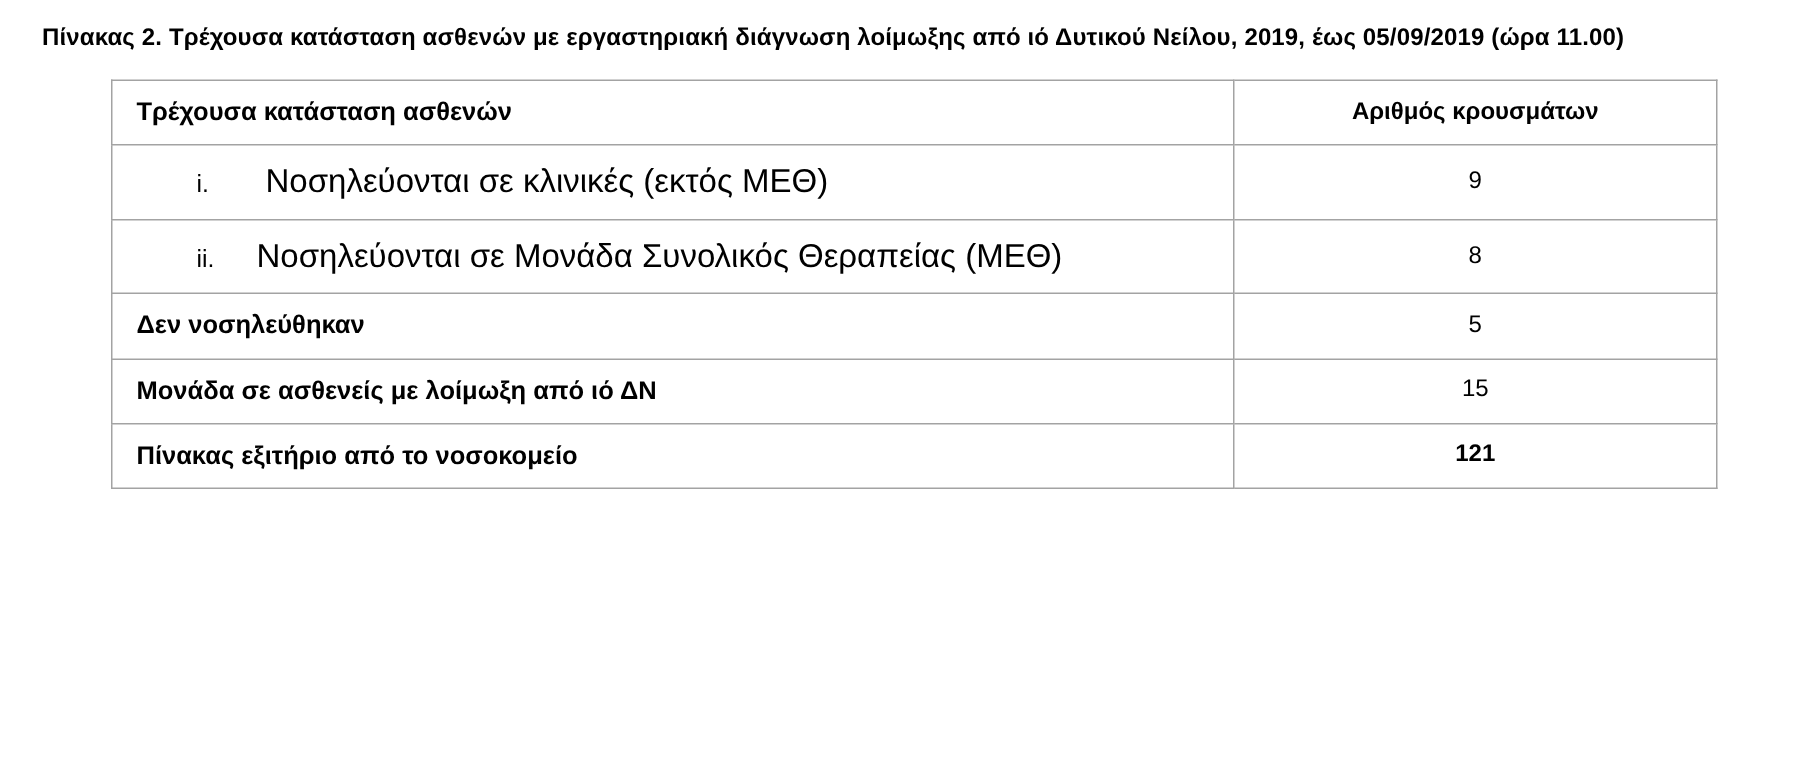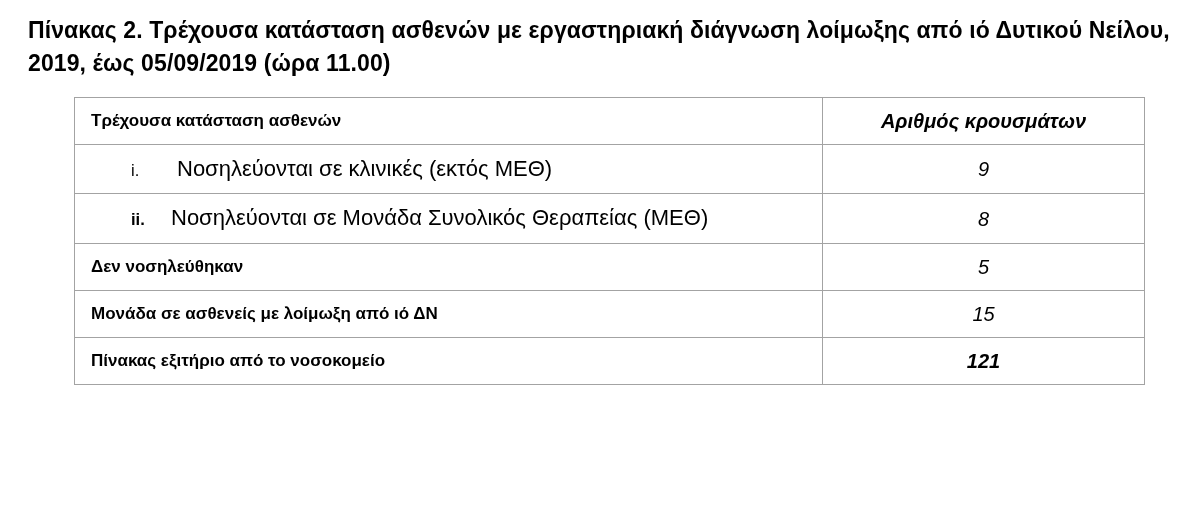--- a/index.html
+++ b/index.html
@@ -15,21 +15,21 @@
     overflow: hidden;
   }
   .page {
     position: relative;
     width: 1200px;
     height: 520px;
     box-sizing: border-box;
     padding: 14px 28px 0 28px;
   }
   .caption {
-    font-size: 23px;
+    font-size: 16px;
     font-weight: bold;
     line-height: 1.45;
     letter-spacing: 0.1px;
     margin: 0 0 16px 0;
     max-width: 1160px;
   }
   .table-wrap {
     margin-left: 46px;
     width: 1070px;
   }
@@ -47,24 +47,23 @@
   .col-label { width: 748px; }
   .col-value { width: 322px; }
 
   .cell-label {
     padding: 10px 14px 10px 16px;
     font-size: 17px;
     line-height: 1.3;
   }
   .cell-value {
     padding: 10px 14px;
-    font-size: 20px;
+    font-size: 16px;
     text-align: center;
     line-height: 1.3;
-    font-style: italic;
   }
   .bold { font-weight: bold; }
   .regular { font-weight: normal; }
 
   
   tr.thick-bottom > td {
     border-bottom-width: 3px;
   }
 
   
@@ -75,21 +74,20 @@
   }
   .sub .marker {
     width: 46px;
     flex: 0 0 46px;
     font-size: 16.5px;
     text-align: left;
   }
   .sub .marker.ii {
     width: 40px;
     flex: 0 0 40px;
-    font-weight: bold;
   }
   .sub .sub-text {
     font-size: 22px;
   }
 </style>
 </head>
 <body>
 
 <div class="page">
 

